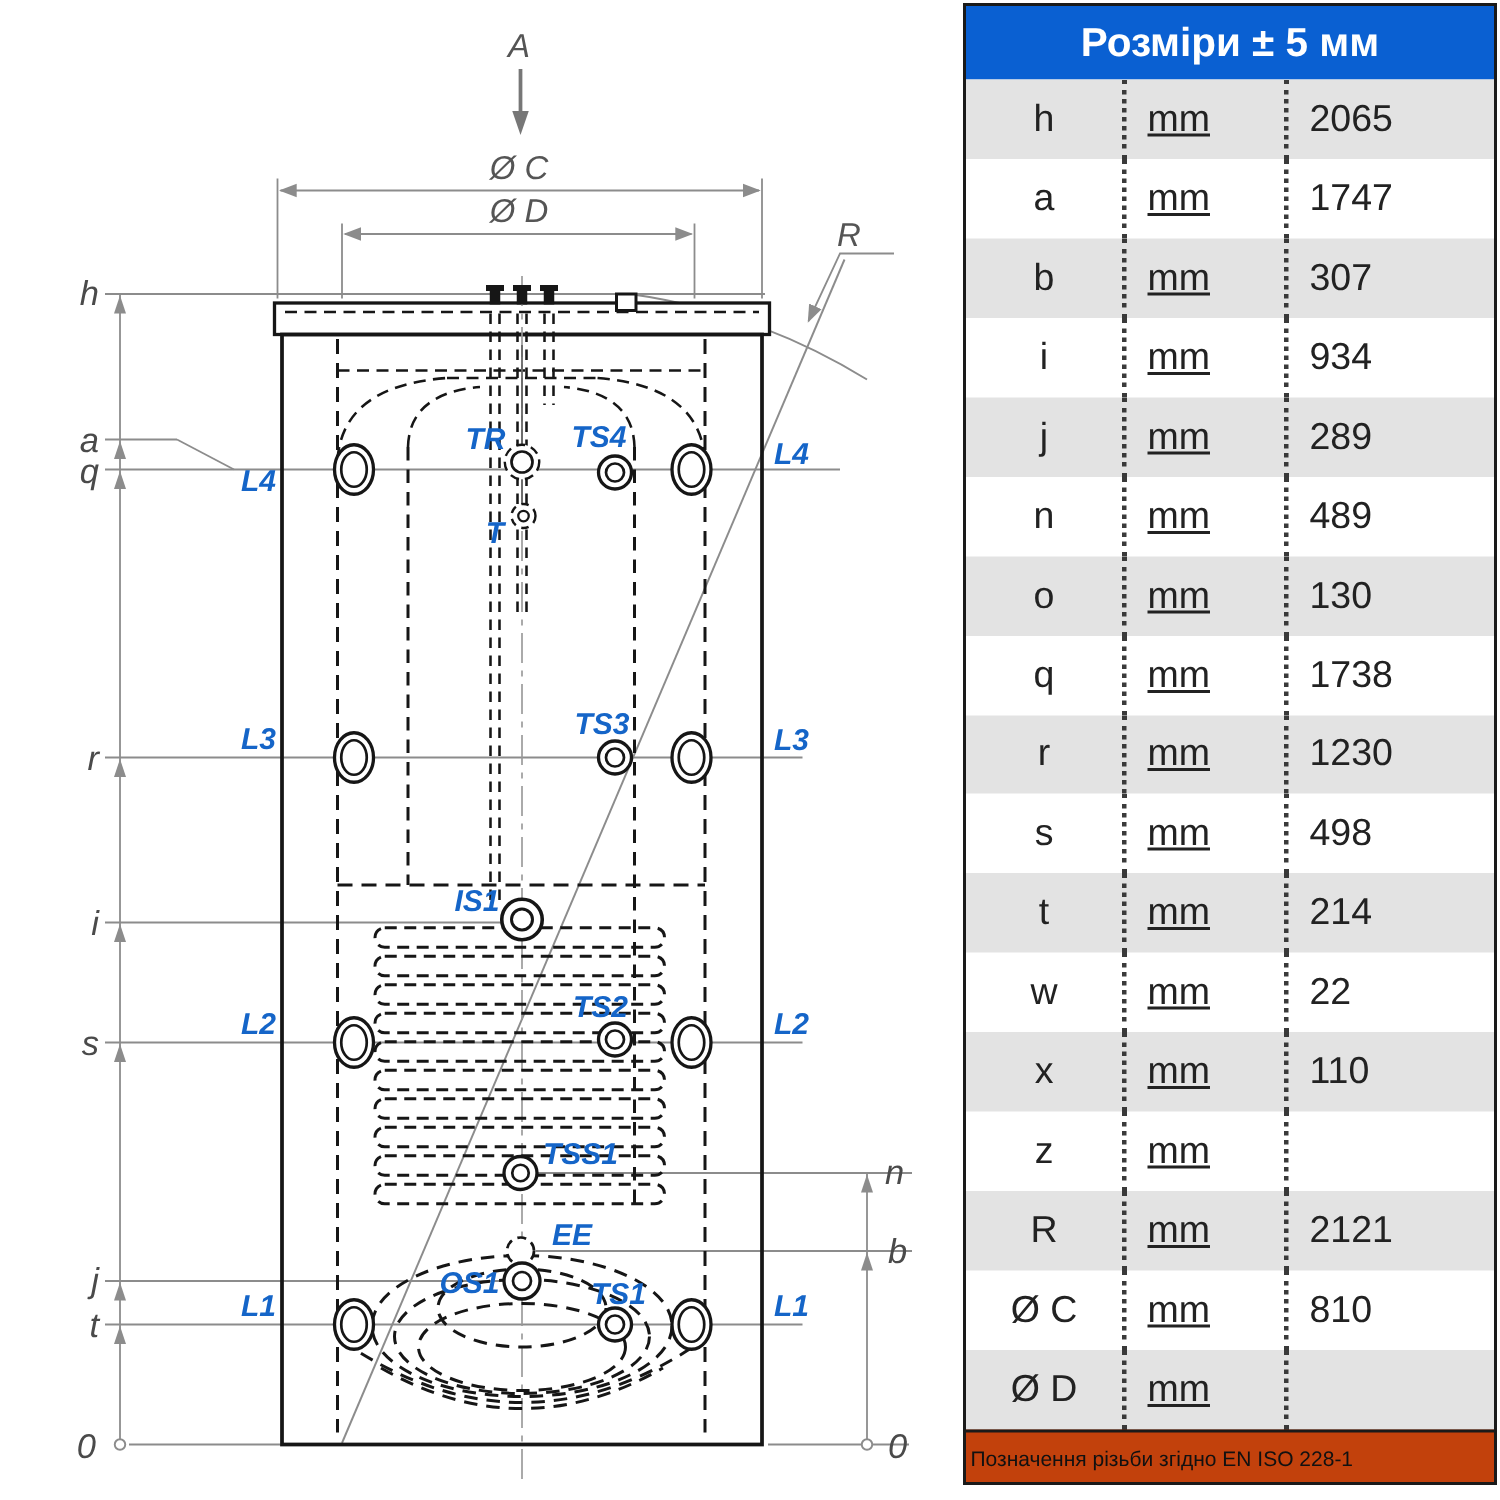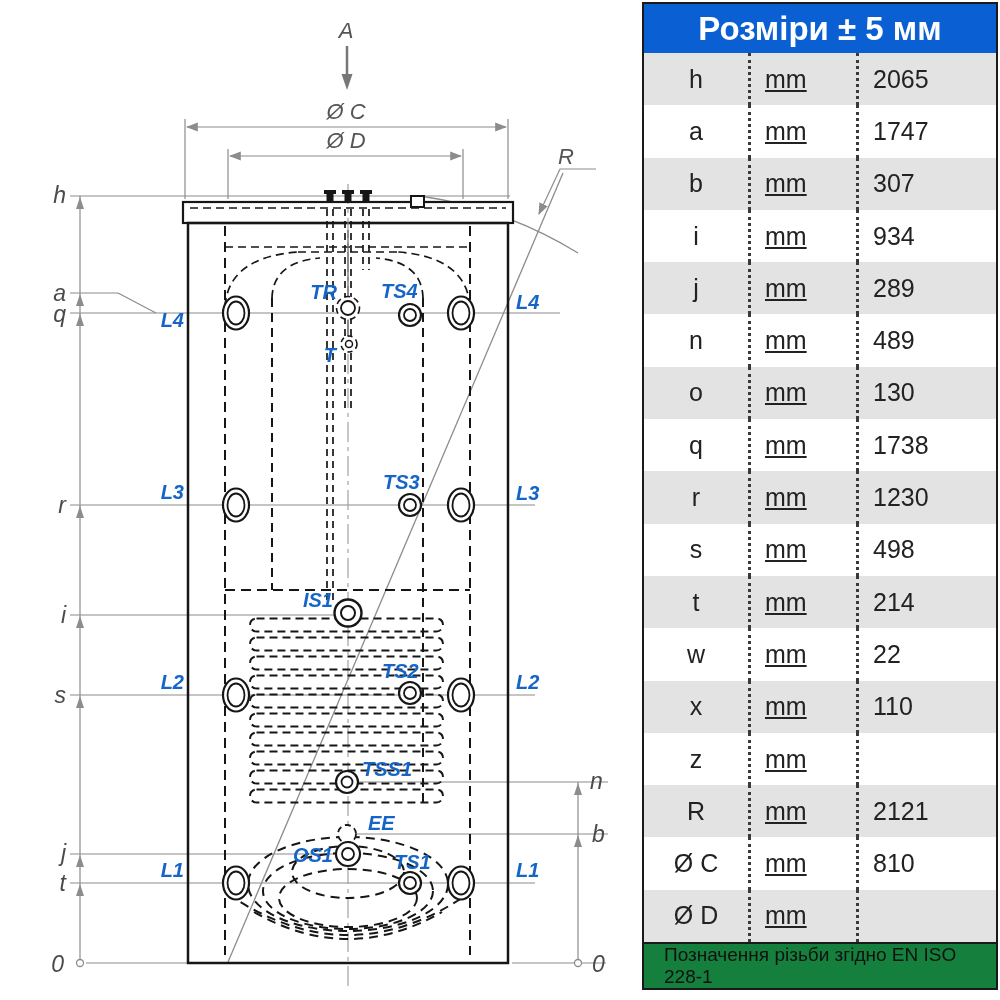--- a/index.html
+++ b/index.html
@@ -8,30 +8,30 @@
   svg text{font-family:"Liberation Sans", sans-serif;}
   .dlab{font-style:italic;font-size:23px;fill:#4a4a4a;}
   .tlab{font-style:italic;font-size:22px;fill:#555;}
   .plab{font-style:italic;font-weight:bold;font-size:20px;fill:#1565c8;}
 
   
   .dim-table{position:absolute;left:642px;top:2px;width:356px;height:988px;
              border:2px solid #1a1a1a;box-sizing:border-box;display:flex;flex-direction:column;
              background:#fff;}
   .dt-header{height:49px;flex:0 0 49px;background:#0a60d2;color:#fff;font-weight:bold;
-             font-size:33px;display:flex;align-items:center;justify-content:center;}
+             font-size:27px;display:flex;align-items:center;justify-content:center;}
   .dt-body{flex:1;display:flex;flex-direction:column;}
   .dt-row{flex:1;display:flex;align-items:stretch;font-size:25px;color:#222;}
   .dt-row.alt{background:#e3e3e3;}
   .dt-cell{display:flex;align-items:center;}
   .dt-param{width:104px;justify-content:center;border-right:3px dotted #3a3a3a;}
   .dt-unit{width:108px;padding-left:14px;border-right:3px dotted #3a3a3a;box-sizing:border-box;text-decoration:underline;}
   .dt-value{flex:1;padding-left:14px;}
   .dt-footer{flex:0 0 33px;border-top:2px solid #1a1a1a;display:flex;align-items:center;
-             font-size:19px;color:#111;padding-left:20px;background:#15803d;}
+             font-size:14px;color:#111;padding-left:3px;background:#c2410c;}
 </style>
 </head>
 <body>
 
 <div id="stage">
 
 <svg width="640" height="1000" viewBox="0 0 640 1000">
   <defs>
     <marker id="mA" viewBox="0 0 10 10" refX="9" refY="5" markerWidth="10" markerHeight="10" orient="auto-start-reverse">
       <path d="M0,1.2 L10,5 L0,8.8 z" fill="#8c8c8c"></path>

